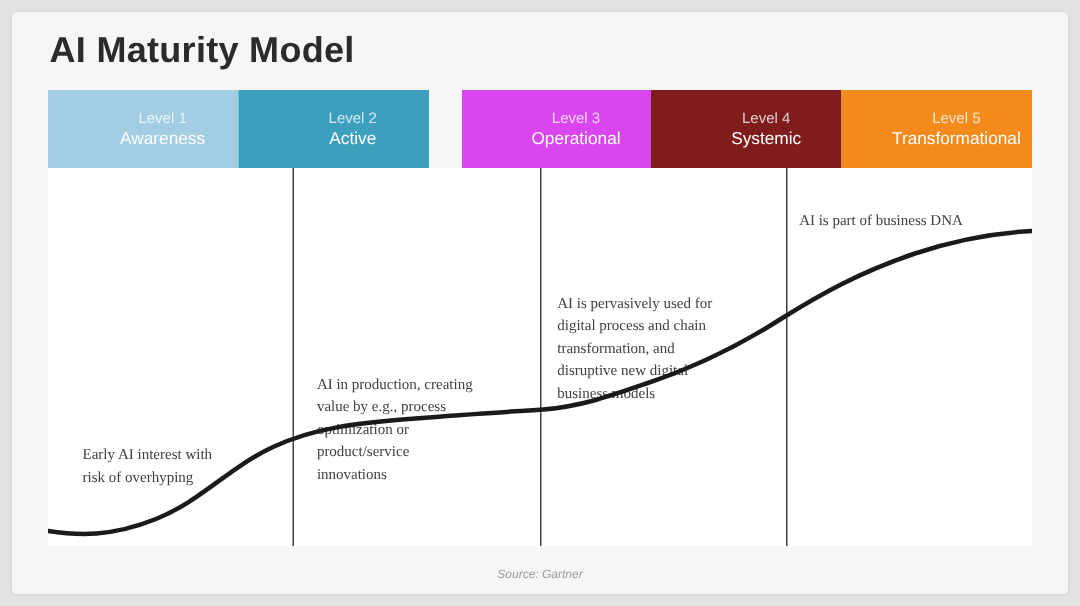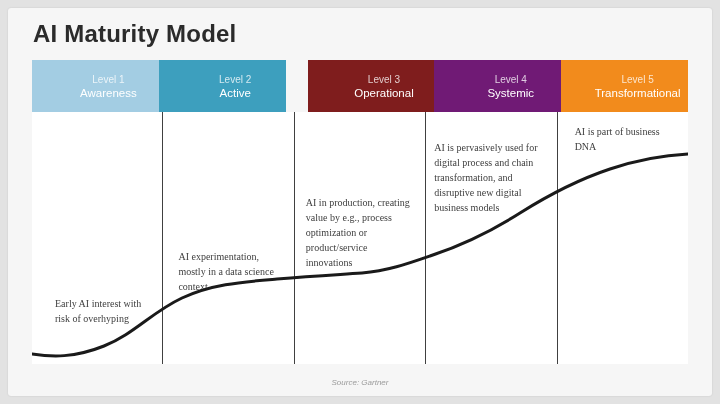--- a/index.html
+++ b/index.html
@@ -100,40 +100,37 @@
 
   <div class="header-row">
       <div class="header-cell" style="background: rgb(163, 205, 227);">
         <div class="lvl">Level 1</div>
         <div class="nm">Awareness</div>
       </div>
       <div class="header-cell" style="background: rgb(61, 159, 190); text-align: right;">
         <div class="lvl">Level 2</div>
         <div class="nm">Active</div>
       </div>
-      <div class="header-cell" style="background: #7f1d1d; margin-left: 22px;">
+      <div class="header-cell" style="background: #d946ef; margin-left: 22px;">
         <div class="lvl">Level 3</div>
         <div class="nm">Operational</div>
       </div>
-      <div class="header-cell" style="background: #701a75;">
+      <div class="header-cell" style="background: #7f1d1d;">
         <div class="lvl">Level 4</div>
         <div class="nm">Systemic</div>
       </div>
       <div class="header-cell" style="background: rgb(242, 139, 28);">
         <div class="lvl">Level 5</div>
         <div class="nm">Transformational</div>
       </div>
     </div>
 
   <div class="body-area">
       <div class="col">
         <div class="desc">Early AI interest with risk of overhyping</div>
-      </div>
-      <div class="col">
-        <div class="desc">AI experimentation, mostly in a data science context</div>
       </div>
       <div class="col">
         <div class="desc">AI in production, creating value by e.g., process optimization or product/service innovations</div>
       </div>
       <div class="col">
         <div class="desc">AI is pervasively used for digital process and chain transformation, and disruptive new digital business models</div>
       </div>
       <div class="col">
         <div class="desc">AI is part of business DNA</div>
       </div>

